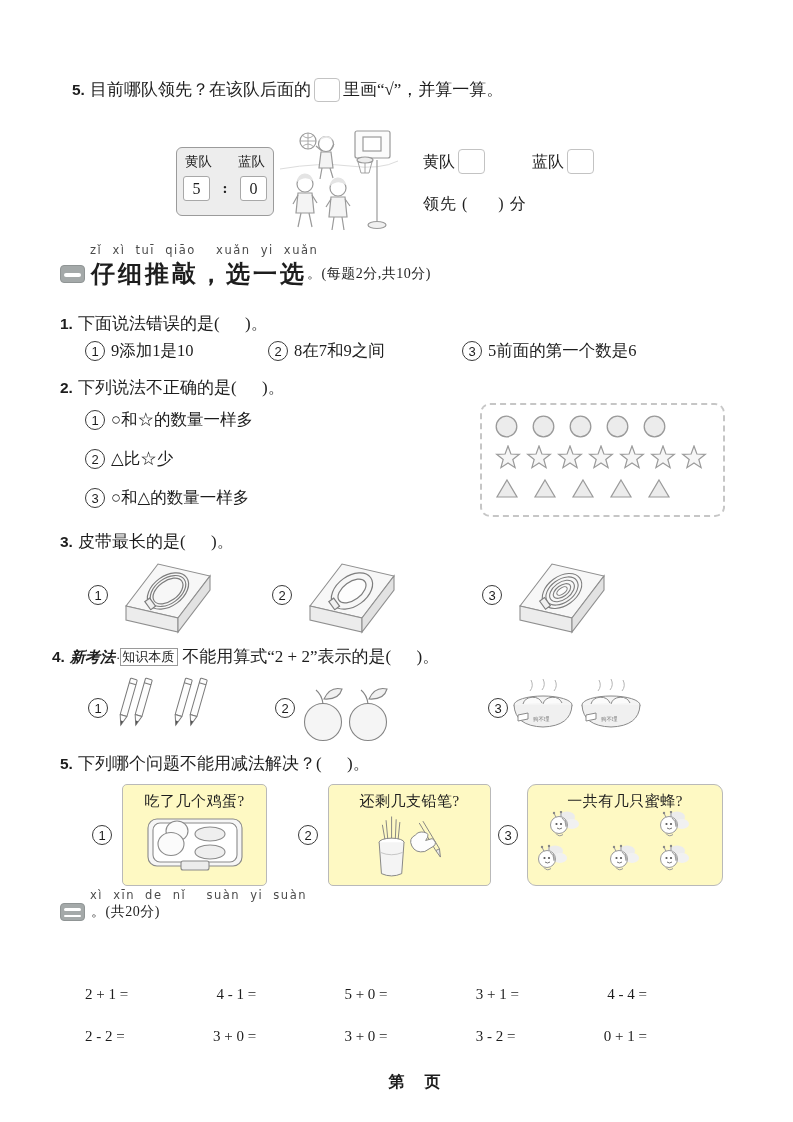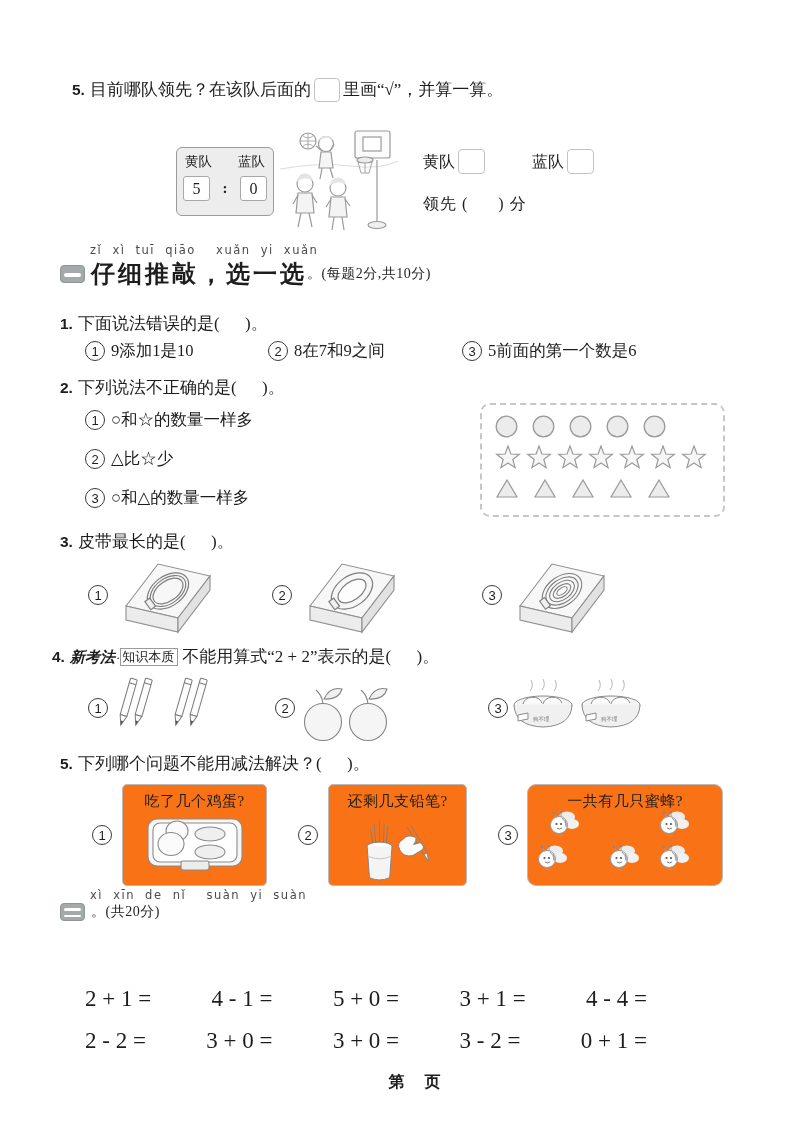--- a/index.html
+++ b/index.html
@@ -38,27 +38,27 @@
         font-family:"Liberation Sans","DejaVu Sans",sans-serif;}
   .opt{position:absolute;display:flex;align-items:center;gap:6px;font-size:16.5px;}
   
   .shape-box{position:absolute;left:480px;top:403px;width:245px;height:114px;border:2px dashed #c6c6c6;
              border-radius:10px;padding:10px 13px 0 13px;display:flex;flex-direction:column;gap:7px;}
   .shape-row{display:flex;align-items:center;}
   .shape-row.circles{gap:14px;}
   .shape-row.stars{gap:5px;}
   .shape-row.triangles{gap:14px;}
   
-  .qbox{position:absolute;border:1px solid #b9b9b9;border-radius:5px;background:#f97316;
+  .qbox{position:absolute;border:1px solid #b9b9b9;border-radius:5px;background:#fef9c3;
         display:flex;flex-direction:column;align-items:center;}
   .qbox .cap{font-size:15px;margin-top:7px;letter-spacing:0.5px;}
   
   .badge-new{font-weight:700;font-style:italic;font-size:15px;margin-right:1px;}
   .badge-boxed{font-size:13px;border:1px solid #9a9a9a;padding:0 3px 1px 1px;margin-right:4px;vertical-align:1px;}
-  .calc-row{position:absolute;left:85px;width:562px;display:flex;justify-content:space-between;font-size:23px;}
+  .calc-row{position:absolute;left:85px;width:562px;display:flex;justify-content:space-between;font-size:15px;}
   .footer{position:absolute;left:0;top:1072px;width:100%;text-align:center;font-weight:700;font-size:16px;letter-spacing:4px;margin-left:20px;}
   svg{display:block;}
 </style>
 </head>
 <body>
 
 <div class="page">
 
   <div class="qline" style="left:60px;top:78px;margin-left:12px;">
     <span class="qnum">5.</span><span class="t">目前哪队领先？在该队后面的</span><span class="ansbox sm"></span><span class="t">里画“√”，并算一算。</span>
@@ -346,21 +346,21 @@
         <ellipse cx="67" cy="23" rx="15" ry="7" fill="#efefef"></ellipse>
         <ellipse cx="67" cy="41" rx="15" ry="7" fill="#efefef"></ellipse>
         <ellipse cx="34" cy="20" rx="11" ry="10" fill="#fbfbfb"></ellipse>
         <ellipse cx="28" cy="33" rx="13" ry="11.5" fill="#fbfbfb"></ellipse>
         <rect x="38" y="50" width="28" height="9" rx="2" fill="#ececec"></rect>
       </g>
     </svg>
   </div>
 
   <span class="cnum abs" style="left:298px;top:825px;">2</span>
-  <div class="qbox" style="left:328px;top:784px;width:139px;height:102px;justify-content:space-between;">
+  <div class="qbox" style="left:328px;top:784px;width:163px;height:102px;">
     <div class="cap t">还剩几支铅笔?</div>
     <svg width="92" height="70" viewBox="0 0 92 76">
       <g stroke="#7e7e7e" stroke-width="1" fill="none">
         <path d="M20,10 L22,32 M26,6 L26,32 M31,9 L30,32 M35,12 L33,32 M16,15 L19,32"></path>
         <ellipse cx="26" cy="34" rx="13.5" ry="4.5" fill="#fff"></ellipse>
         <path d="M12.5,34 L15,68 Q26,73 37,68 L39.5,34" fill="#f4f4f4"></path>
         <path d="M14,45 Q26,50 38,45" stroke="#c2c2c2"></path>
         <path d="M56,13 L74,43 M60,11 L78,41"></path>
         <path d="M74,43 L78,41 L79,50 z" fill="#e8e8e8"></path>
         <path d="M52,26 q-8,4 -4,12 q4,8 14,6 l10,-6 q4,-4 -2,-8 l-7,2 q6,-8 -2,-9 q-6,-1 -9,3" fill="#fdfdfd"></path>

